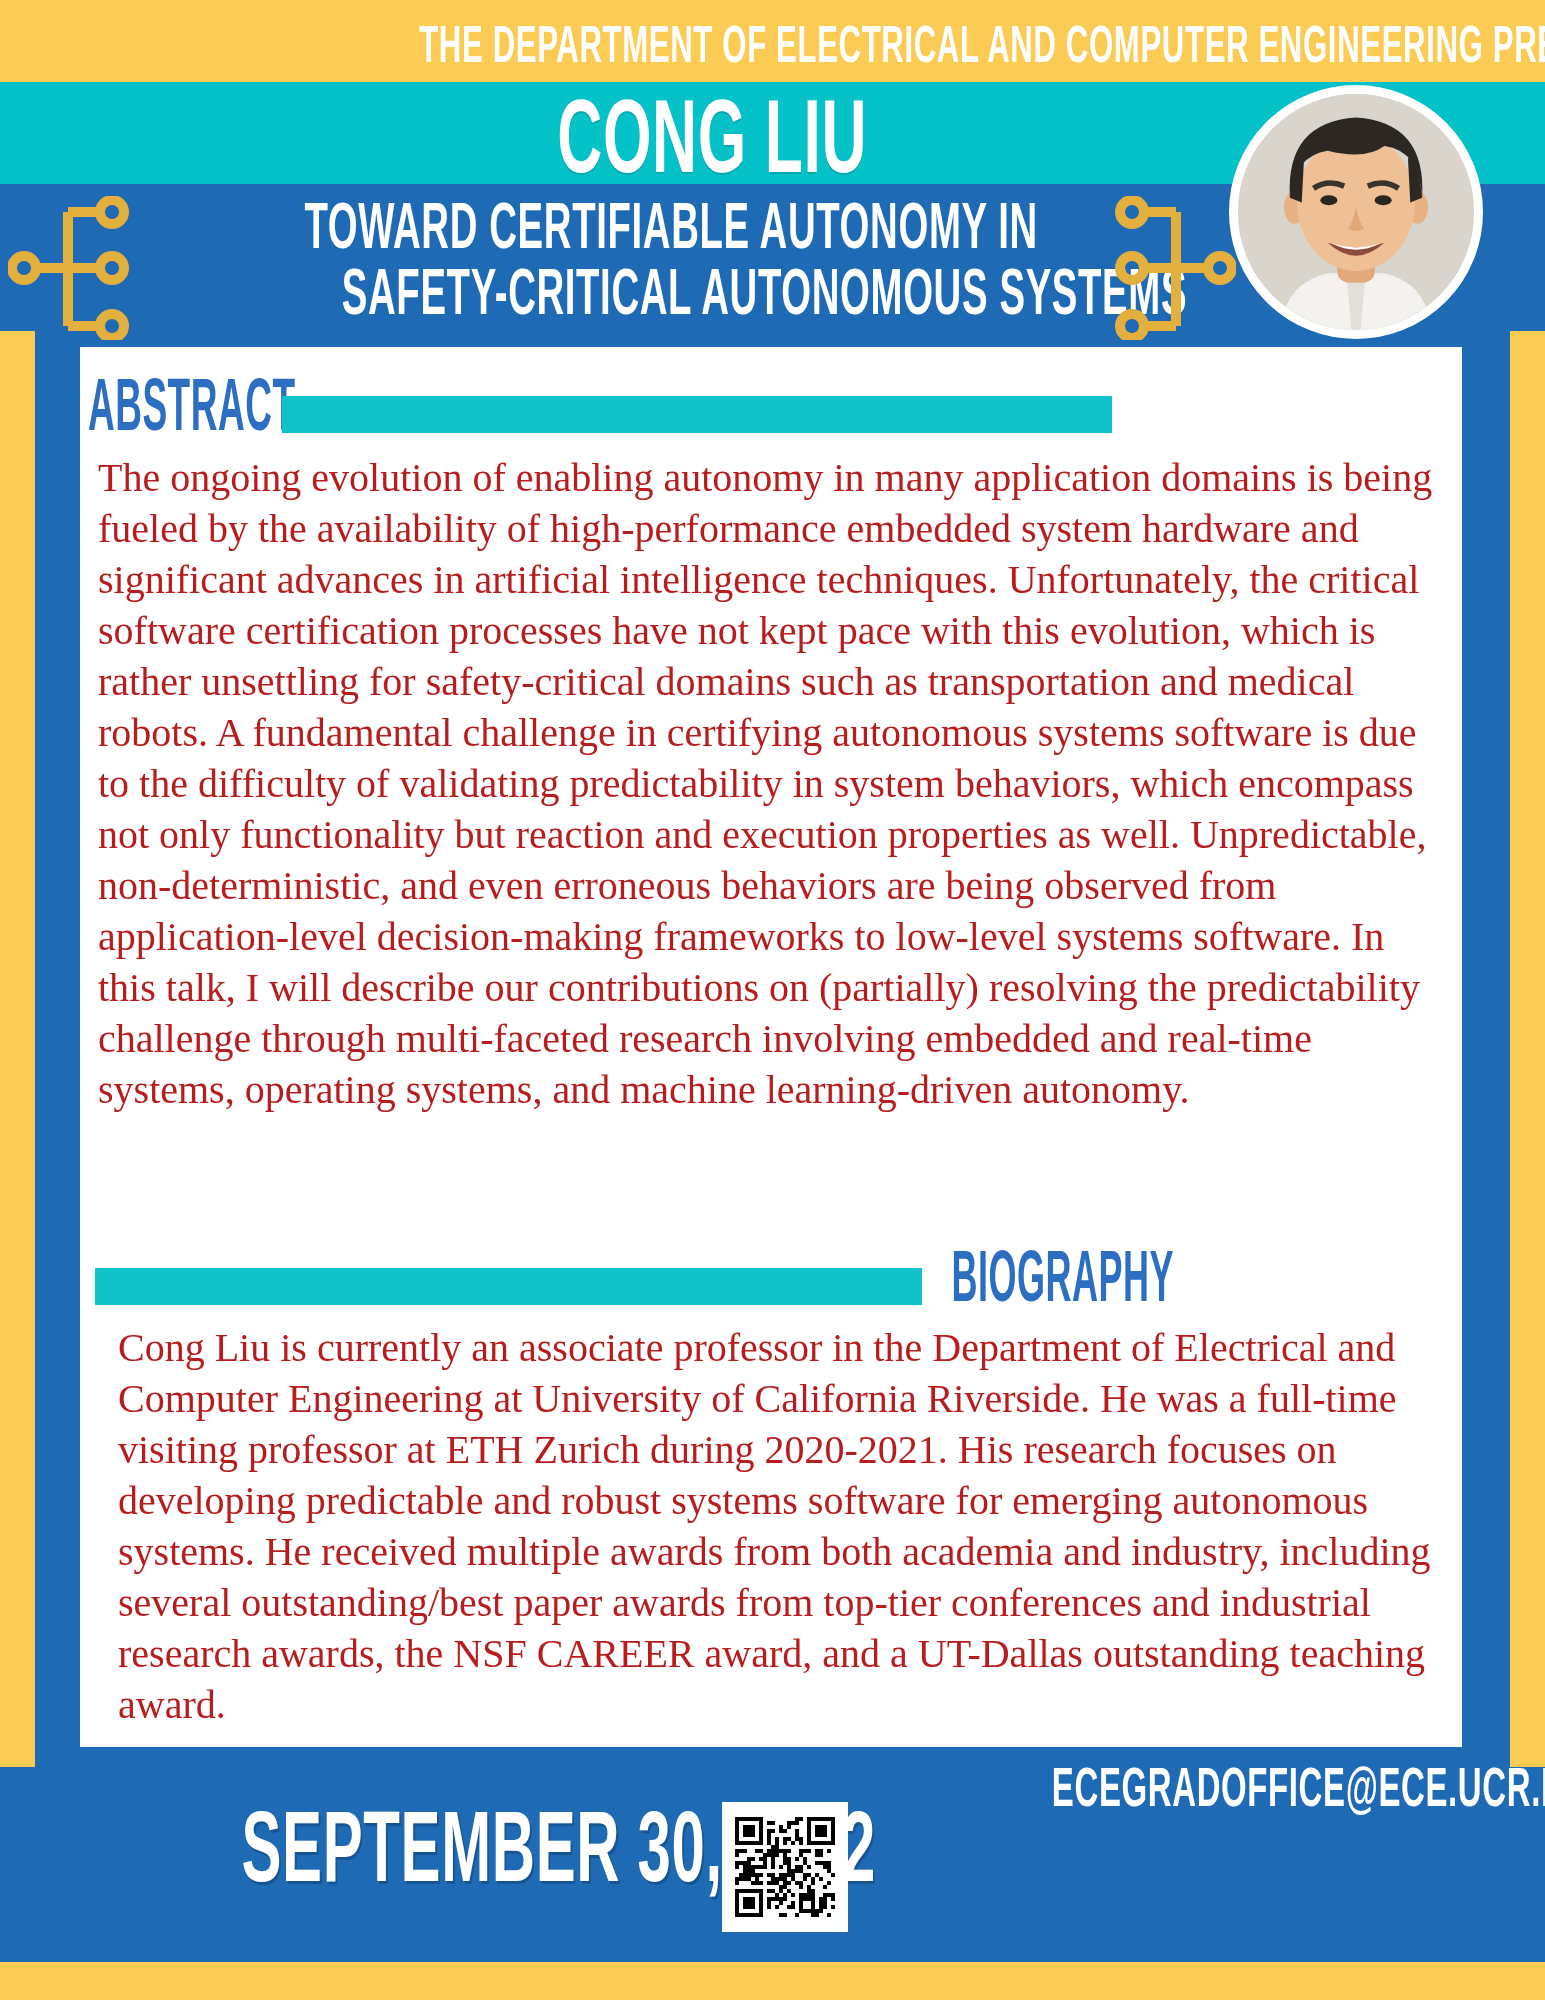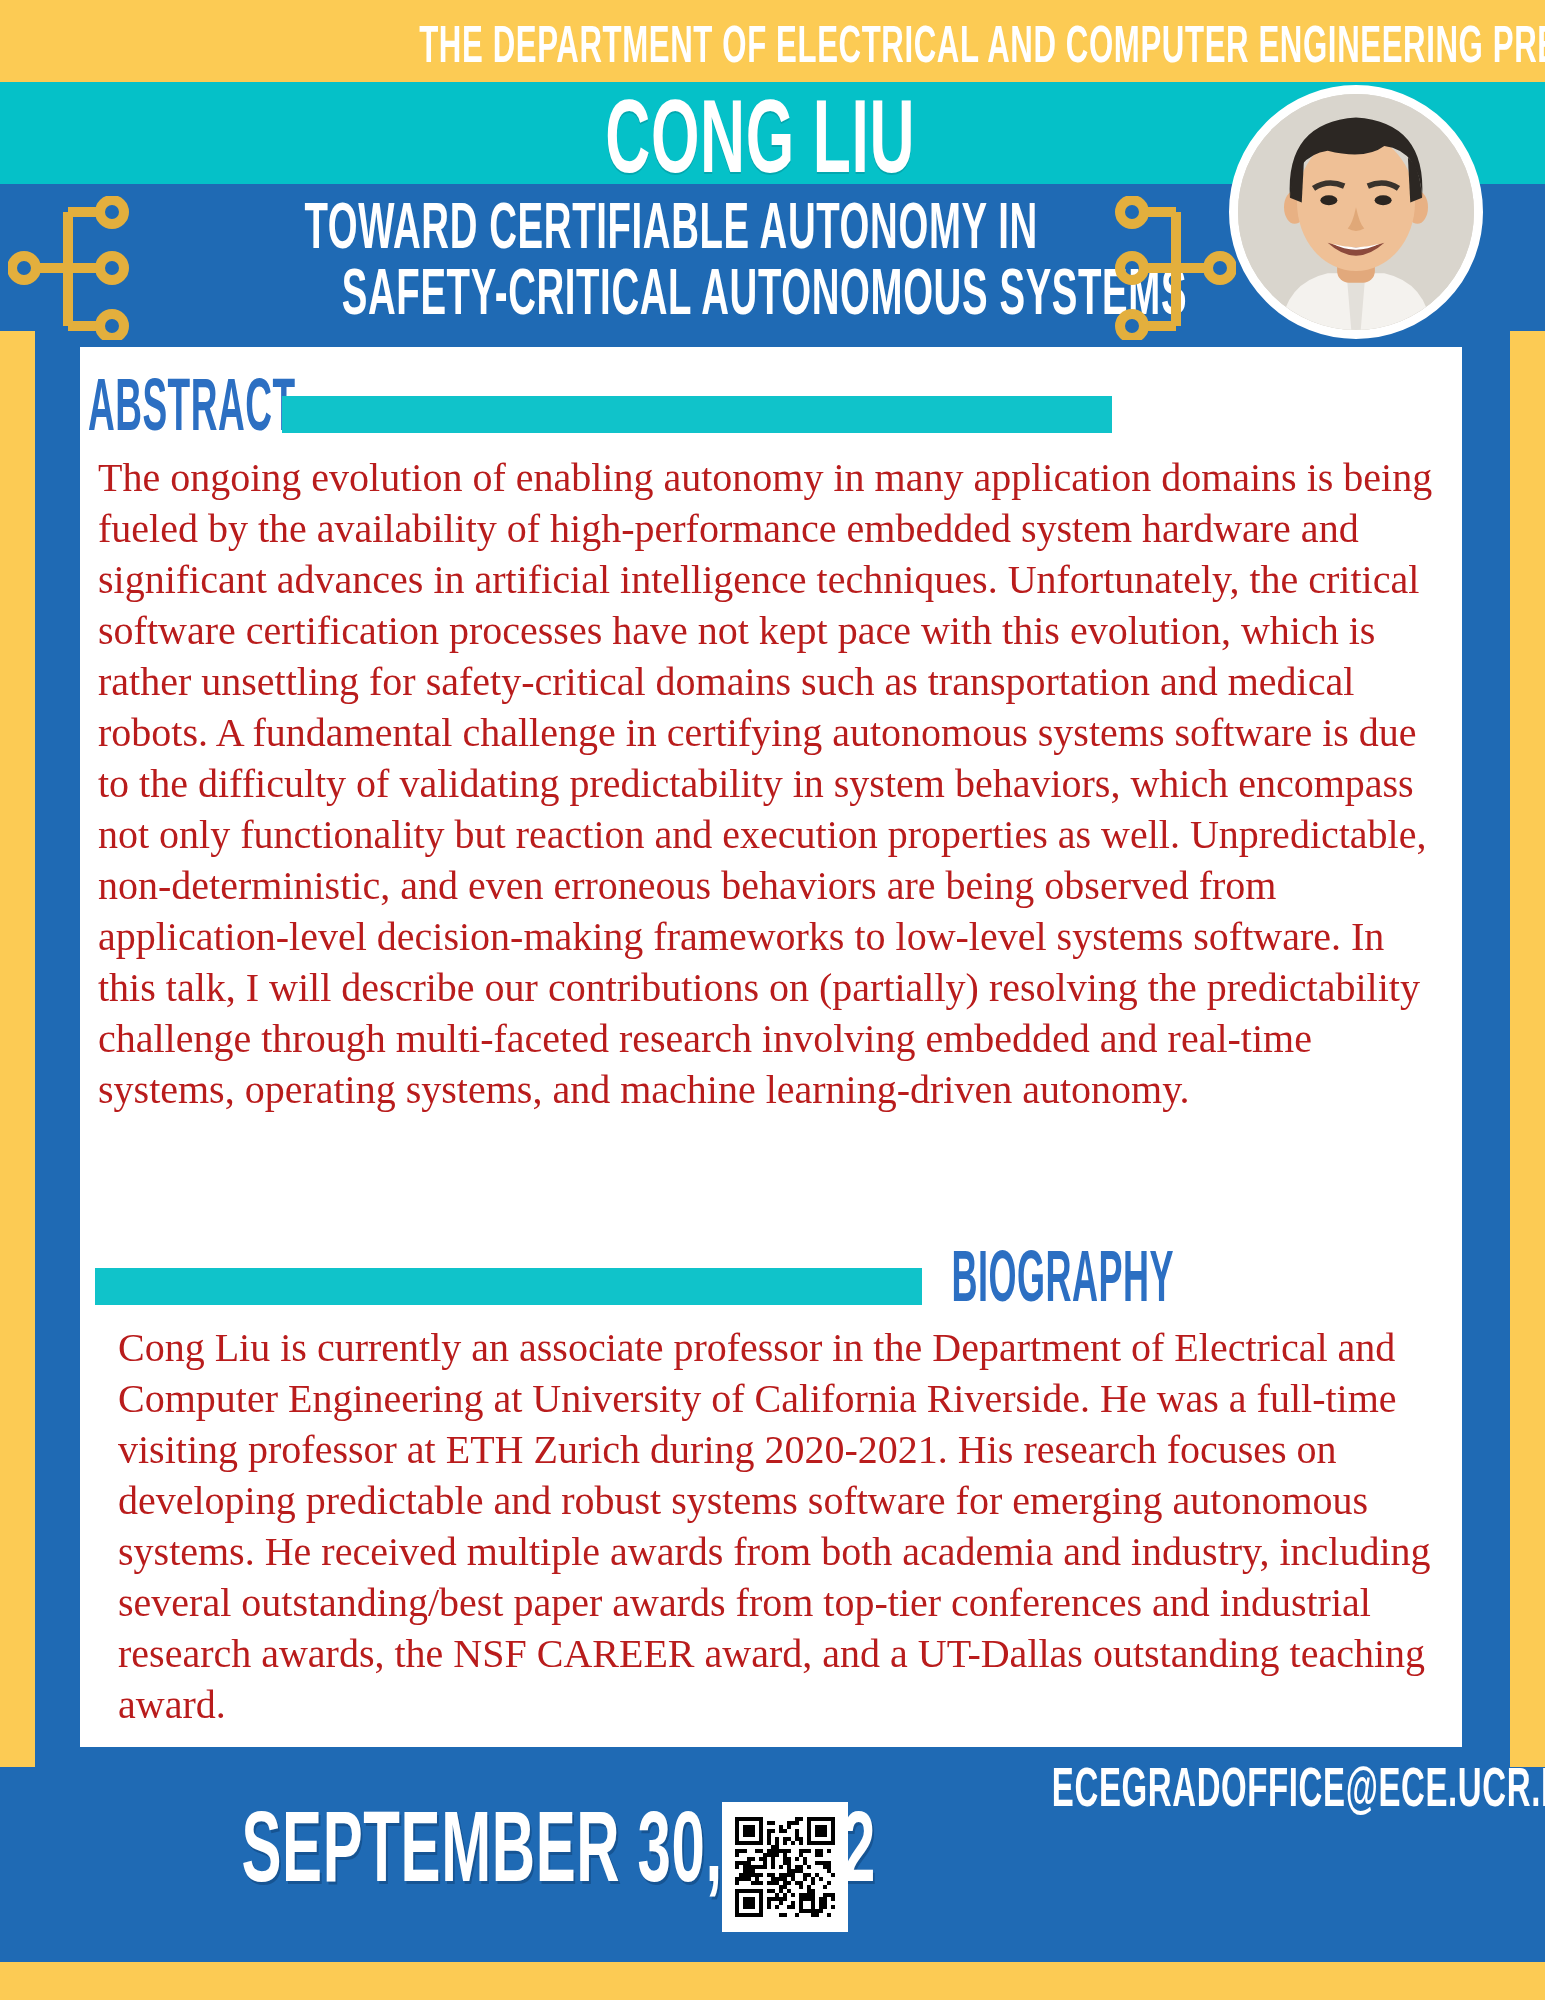--- a/index.html
+++ b/index.html
@@ -12,21 +12,21 @@
   .frame{left:35px;top:184px;width:1475px;height:1583px;background:#1F6AB4;}
   .paper{left:80px;top:347px;width:1382px;height:1400px;background:#FFFFFF;}
   .footer-band{left:0;top:1767px;width:1545px;height:195px;background:#1F6AB4;}
 
   
   .cond{display:inline-block;white-space:nowrap;transform:scaleX(0.6);transform-origin:50% 50%;font-weight:bold;letter-spacing:1px;}
   .cond-l{transform-origin:0 50%;}
   .cond-r{transform-origin:100% 50%;}
 
   .presents{left:0;top:14px;width:1545px;text-align:center;color:#fff;font-size:52px;}
-  .speaker{left:0;top:88px;width:1424px;text-align:center;color:#fff;font-size:104px;line-height:96px;text-shadow:0 2px 0 rgba(0,90,100,.25);margin-left:48px;}
+  .speaker{left:0;top:88px;width:1424px;text-align:center;color:#fff;font-size:104px;line-height:96px;text-shadow:0 2px 0 rgba(0,90,100,.25);}
   .title-wrap{left:60px;top:193px;width:1060px;text-align:center;color:#fff;font-size:64px;line-height:66px;}
 
   
   .h-abstract{left:88px;top:368px;color:#2C6FC2;font-size:74px;line-height:74px;}
   .bar-abstract{left:282px;top:396px;width:830px;height:37px;background:#10C3CA;}
   .bar-bio{left:95px;top:1268px;width:827px;height:37px;background:#10C3CA;}
   .h-bio{left:0px;top:1240px;width:1128px;text-align:right;color:#2C6FC2;font-size:72px;line-height:72px;padding-left:46px;}
 
   
   .copy{font-family:"Liberation Serif",serif;color:#b91c1c;font-size:40px;line-height:51px;text-align:left;}

